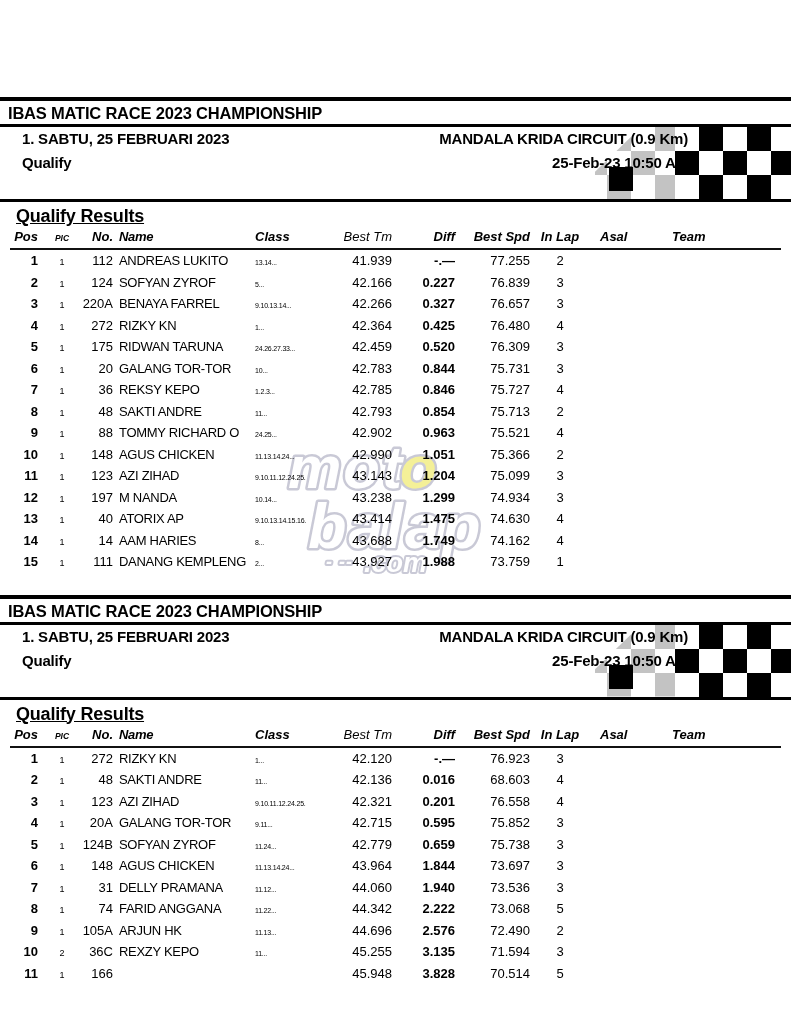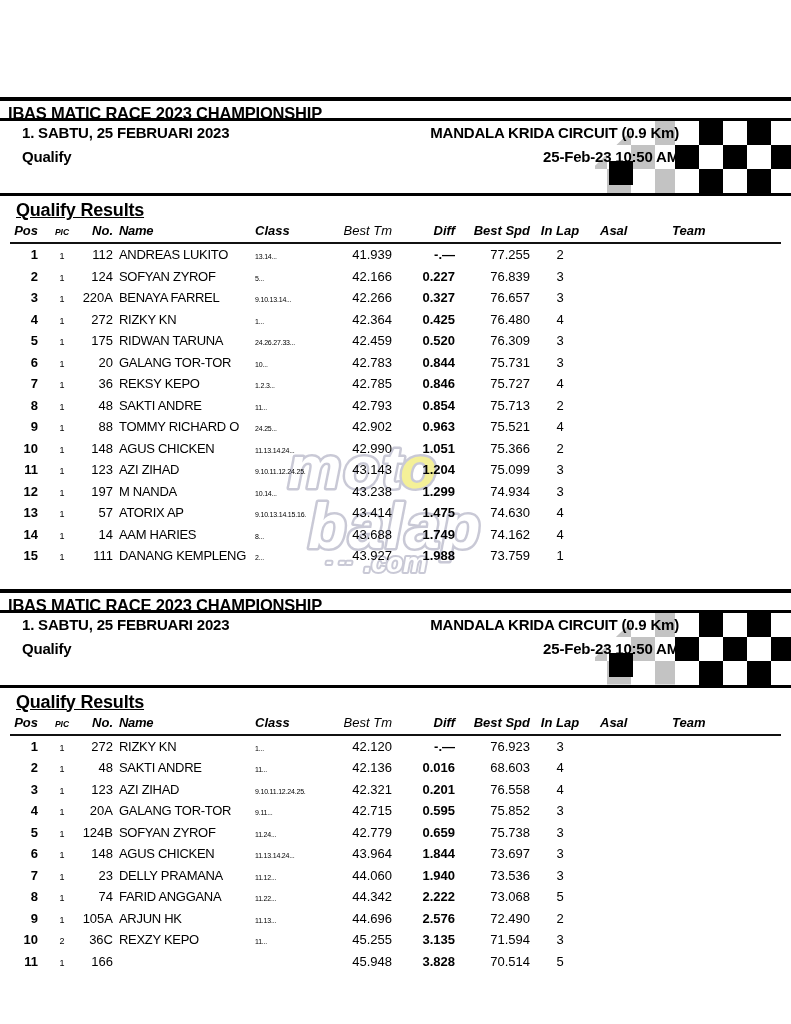--- a/index.html
+++ b/index.html
@@ -14,27 +14,27 @@
   .hr4 { border-top:4px solid #000; }
   .hr3 { border-top:3px solid #000; }
   .hr2 { border-top:2px solid #111; margin:0 10px; }
 
   .race-section { position:relative; z-index:1; }
   .sec1 { margin-top:97px; }
   .sec2 { margin-top:22px; }
 
   .champ-title {
     font-size:16.5px; font-weight:bold; letter-spacing:-0.2px;
-    padding:3px 18px 2px 8px; height:17px; line-height:19px;
+    padding:3px 18px 2px 8px; height:23px; line-height:19px;
   }
 
   .header-box { position:relative; height:72px; }
   .hb-row { position:relative; z-index:2; height:24px; line-height:24px;
             padding-left:22px; font-size:15px; font-weight:bold; letter-spacing:-0.2px; }
-  .hb-right { position:absolute; right:112px; top:0; }
+  .hb-right { position:absolute; right:103px; top:0; }
 
   
   .flag-bw {
     position:absolute; z-index:1; top:0; right:0; width:116px; height:72px;
     background:repeating-conic-gradient(#000 0% 25%, #fff 0% 50%);
     background-size:48px 48px;
   }
   .flag-gray {
     position:absolute; z-index:0; top:0; right:112px; width:84px; height:72px;
     background:repeating-conic-gradient(#c3c3c3 0% 25%, #fff 0% 50%);
@@ -291,21 +291,21 @@
     <span class="c btm">43.238</span>
     <span class="c diff">1.299</span>
     <span class="c spd">74.934</span>
     <span class="c inlap">3</span>
     <span class="c asal"></span>
     <span class="c team"></span>
   </div>
           <div class="trow">
     <span class="c pos">13</span>
     <span class="c pic">1</span>
-    <span class="c no">57</span>
+    <span class="c no">40</span>
     <span class="c name">ATORIX AP</span>
     <span class="c cls">9.10.13.14.15.16.</span>
     <span class="c btm">43.414</span>
     <span class="c diff">1.475</span>
     <span class="c spd">74.630</span>
     <span class="c inlap">4</span>
     <span class="c asal"></span>
     <span class="c team"></span>
   </div>
           <div class="trow">
@@ -450,21 +450,21 @@
     <span class="c btm">43.964</span>
     <span class="c diff">1.844</span>
     <span class="c spd">73.697</span>
     <span class="c inlap">3</span>
     <span class="c asal"></span>
     <span class="c team"></span>
   </div>
           <div class="trow">
     <span class="c pos">7</span>
     <span class="c pic">1</span>
-    <span class="c no">23</span>
+    <span class="c no">31</span>
     <span class="c name">DELLY PRAMANA</span>
     <span class="c cls">11.12...</span>
     <span class="c btm">44.060</span>
     <span class="c diff">1.940</span>
     <span class="c spd">73.536</span>
     <span class="c inlap">3</span>
     <span class="c asal"></span>
     <span class="c team"></span>
   </div>
           <div class="trow">

